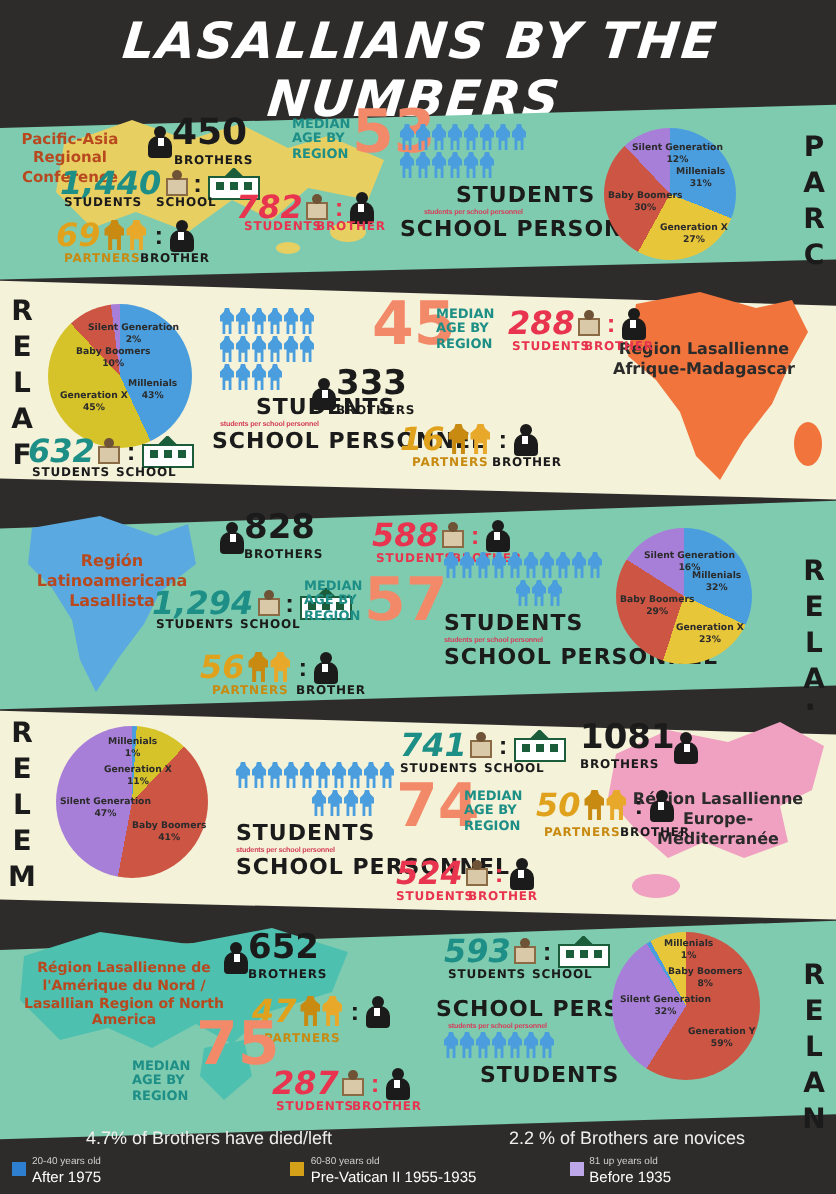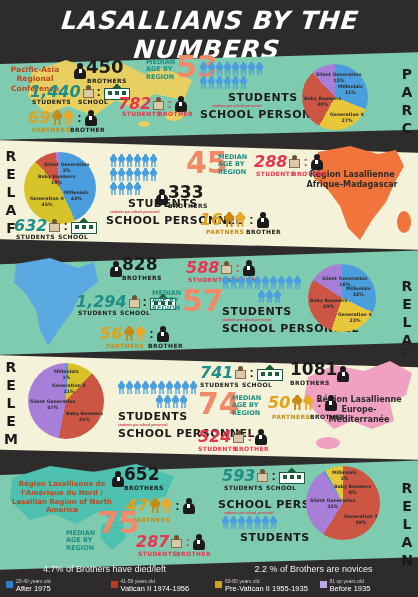--- a/index.html
+++ b/index.html
@@ -367,20 +367,21 @@
 
   <div class="band b3">
     <div class="band-inner">
       <div class="slab teal skew-tl"></div>
     </div>
     <div class="map" style="left:6px;top:4px;">
       <svg width="100" height="98" viewBox="0 0 100 98">
         <path fill="#5aa9e0" d="M10,10 L44,4 L72,14 L88,8 L92,28 L74,42 L66,58 L54,74 L42,92 L34,76 L30,56 L20,40 L8,28 Z"></path>
       </svg>
     </div>
+    <div class="regionname" style="position:absolute;left:14px;top:26px;width:84px;color:#b8491f;">Región Latinoamericana Lasallista</div>
 
     <div class="stat" style="left:110px;top:6px;justify-content:flex-end;">
       <span class="brother-ico">
           <span class="head"></span>
           <span class="body"></span>
           <span class="collar"></span>
         </span>
       <span>
         <span class="bignum" style="font-size:17px;color:#1b1b1b;">828</span>
         <span class="capt caption-dark" style="display:block;">BROTHERS</span>
@@ -692,27 +693,20 @@
 
   <div class="legend">
     <div class="leg">
       <span class="sw" style="background:#2f7fd0"></span>
       <span class="leg-txt">
         <span class="leg-range" style="display:block">20-40 years old</span>
         <span class="leg-era" style="display:block">After 1975</span>
       </span>
     </div>
     <div class="leg">
-      <span class="sw" style="background:#c0381f"></span>
-      <span class="leg-txt">
-        <span class="leg-range" style="display:block">41-59 years old</span>
-        <span class="leg-era" style="display:block">Vatican II 1974-1956</span>
-      </span>
-    </div>
-    <div class="leg">
       <span class="sw" style="background:#d4a017"></span>
       <span class="leg-txt">
         <span class="leg-range" style="display:block">60-80 years old</span>
         <span class="leg-era" style="display:block">Pre-Vatican II 1955-1935</span>
       </span>
     </div>
     <div class="leg">
       <span class="sw" style="background:#bda7e8"></span>
       <span class="leg-txt">
         <span class="leg-range" style="display:block">81 up years old</span>

